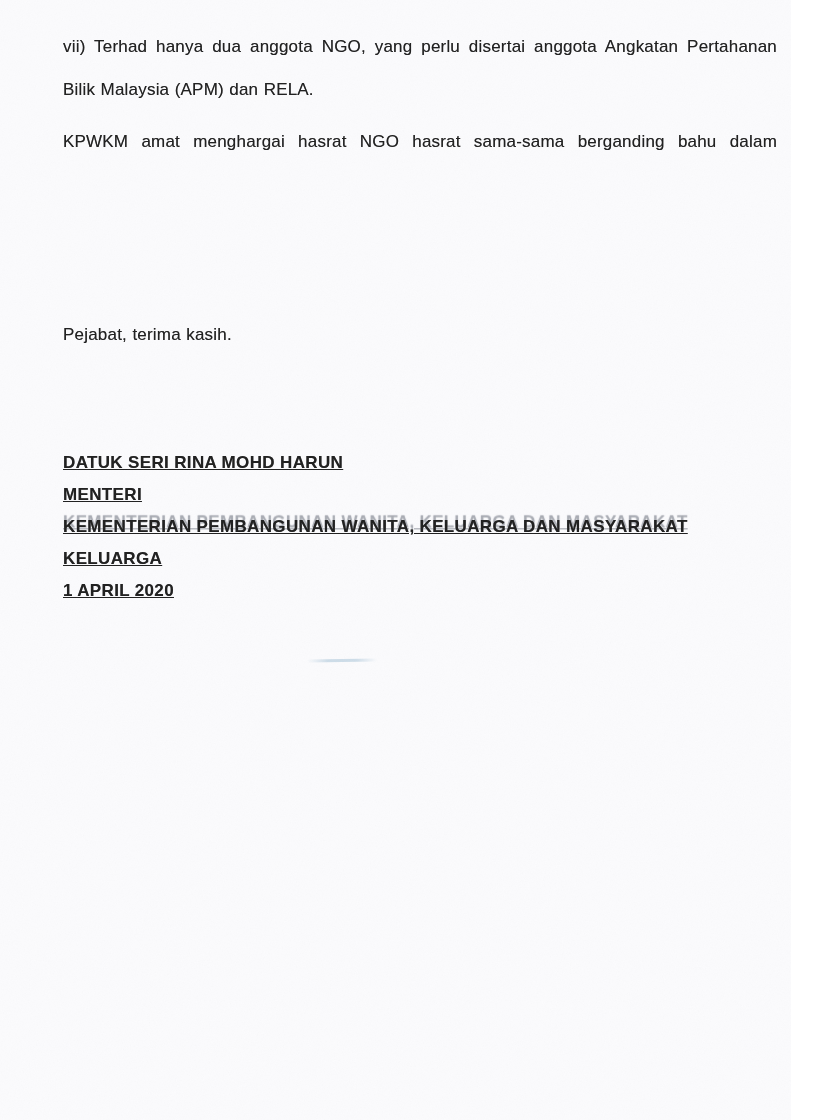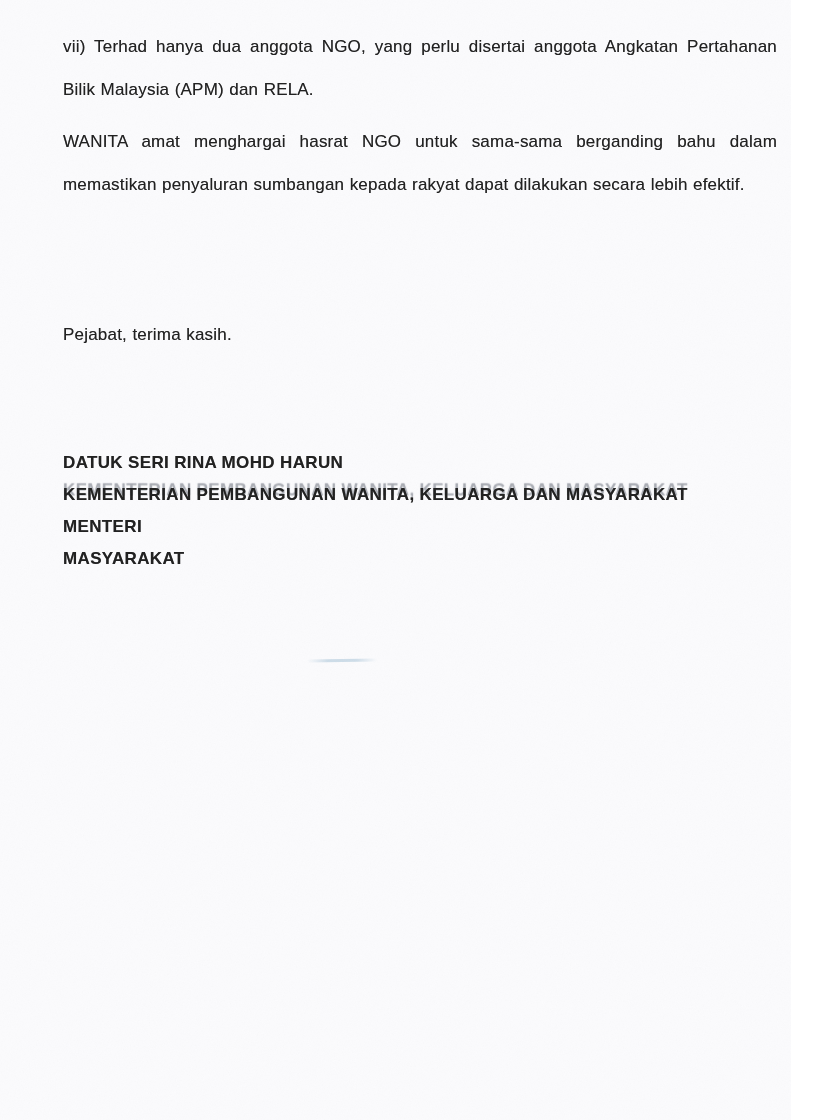--- a/index.html
+++ b/index.html
@@ -50,20 +50,21 @@
     top: 447px;
     width: 714px;
     font-weight: bold;
     font-size: 17px;
     line-height: 32px;
     letter-spacing: 0.35px;
   }
   .sig-line {
     height: 32px;
     overflow: hidden;
+    text-decoration: underline;
   }
   .ghosted {
     text-shadow: 0 0 0.6px rgba(30,30,30,0.55),
                  0 -5px 1px rgba(115,120,132,0.48),
                  0 -4px 0.5px rgba(130,135,145,0.28);
   }
   .scan-streak {
     position: absolute;
     left: 307px;
     top: 659px;
@@ -89,34 +90,34 @@
 <body>
 
 <div class="page">
 
   <div class="para p1">
     <div class="line justified">vii) Terhad hanya dua anggota NGO, yang perlu disertai anggota Angkatan Pertahanan</div>
     <div class="line">Bilik Malaysia (APM) dan RELA.</div>
   </div>
 
   <div class="para p2">
-    <div class="line justified">WANITA amat menghargai hasrat NGO untuk sama-sama berganding bahu dalam</div>
-    <div class="line">memastikan penyaluran sumbangan kepada rakyat dapat dilakukan secara lebih efektif.</div>
+    <div class="line justified">KPWKM amat menghargai hasrat NGO hasrat sama-sama berganding bahu dalam</div>
   </div>
 
 
   <div class="para closing">
     <div class="line">Pejabat, terima kasih.</div>
   </div>
 
   <div class="signature">
     <div class="sig-line">DATUK SERI RINA MOHD HARUN</div>
+    <div class="sig-line">MENTERI</div>
     <div class="sig-line ghosted">KEMENTERIAN PEMBANGUNAN WANITA, KELUARGA DAN MASYARAKAT</div>
-    <div class="sig-line">MENTERI</div>
-    <div class="sig-line">MASYARAKAT</div>
+    <div class="sig-line">KELUARGA</div>
+    <div class="sig-line">1 APRIL 2020</div>
   </div>
 
   <div class="scan-streak"></div>
 
   <svg class="paper-texture" width="840" height="1120" xmlns="http://www.w3.org/2000/svg">
     <filter id="grain">
       <feTurbulence type="fractalNoise" baseFrequency="0.85" numOctaves="2" stitchTiles="stitch"></feTurbulence>
       <feColorMatrix type="saturate" values="0"></feColorMatrix>
     </filter>
     <rect width="840" height="1120" filter="url(#grain)"></rect>

